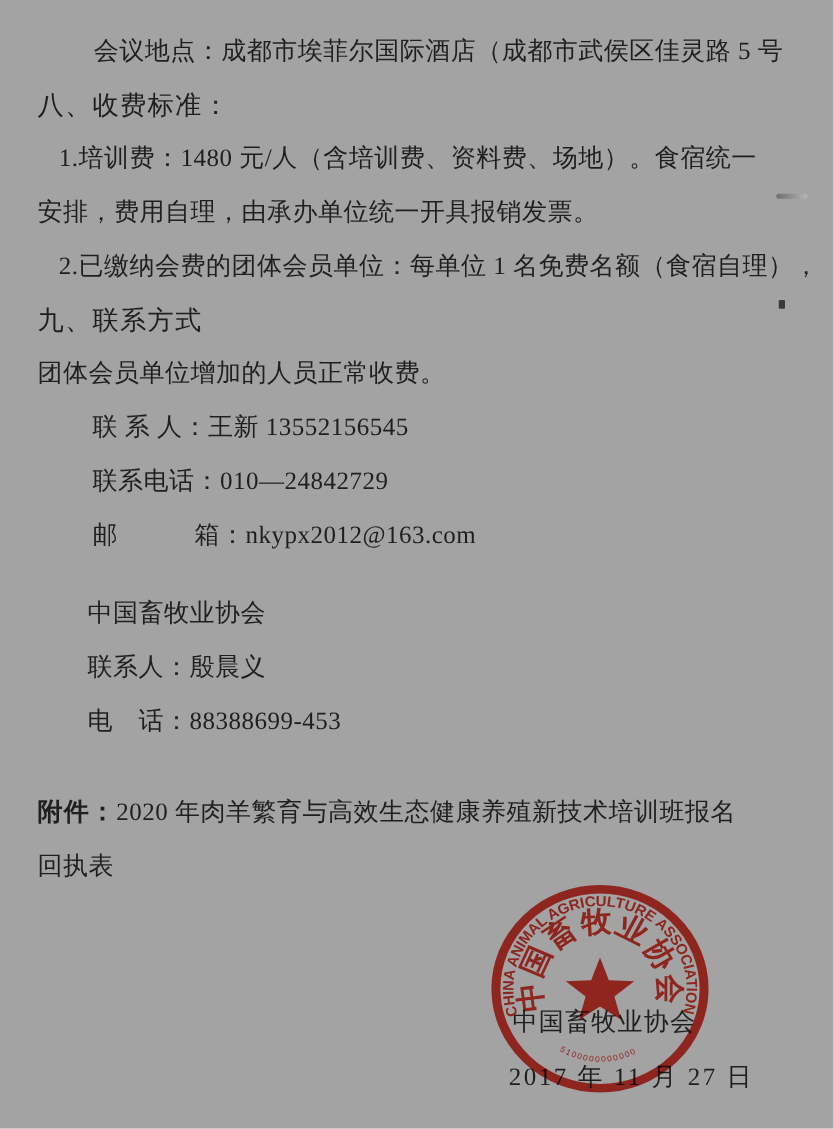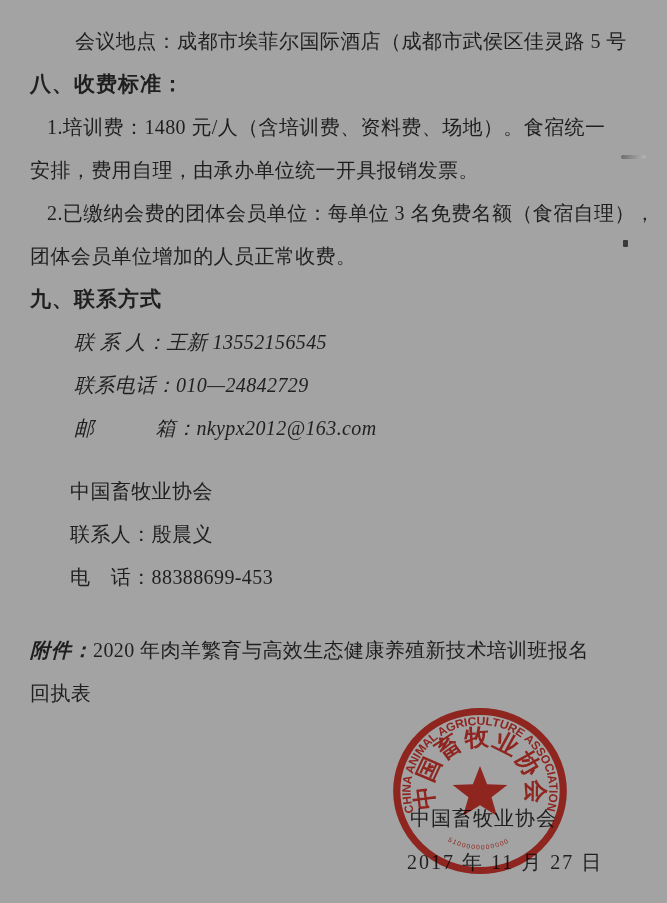--- a/index.html
+++ b/index.html
@@ -17,31 +17,31 @@
     left:30px;right:28px;top:20px;
   }
   .line{
     height:43px;
     line-height:43px;
     font-size:20px;
     white-space:pre;
     letter-spacing:0.4px;
   }
   .heading{
-    font-weight:bold;
+    font-weight:normal;
     font-size:21px;
     letter-spacing:1px;
   }
   .indent-venue{padding-left:45px;}
   .indent-item{padding-left:17px;}
-  .indent-contact{padding-left:44px;font-style:italic;}
+  .indent-contact{padding-left:44px;}
   .indent-org{padding-left:40px;}
   .gap-sm{margin-top:20px;}
   .gap-md{margin-top:30px;}
-  .bold-label{font-weight:bold;letter-spacing:1px;font-style:italic;}
+  .bold-label{font-weight:bold;letter-spacing:1px;}
   .sig-org{
     position:absolute;
     left:410px;top:806px;
     font-size:20px;line-height:24px;
     letter-spacing:1px;
     white-space:pre;
     z-index:2;
   }
   .sig-date{
     position:absolute;
@@ -75,23 +75,23 @@
 </head>
 <body>
 
 <div class="page">
 
   <div class="doc">
     <div class="line indent-venue">会议地点：成都市埃菲尔国际酒店（成都市武侯区佳灵路 5 号</div>
     <div class="line heading">八、收费标准：</div>
     <div class="line indent-item">1.培训费：1480 元/人（含培训费、资料费、场地）。食宿统一</div>
     <div class="line">安排，费用自理，由承办单位统一开具报销发票。</div>
-    <div class="line indent-item">2.已缴纳会费的团体会员单位：每单位 3 名免费名额（食宿自理），</div>
+    <div class="line indent-item">2.已缴纳会费的团体会员单位：每单位 1 名免费名额（食宿自理），</div>
+    <div class="line heading">九、联系方式</div>
     <div class="line">团体会员单位增加的人员正常收费。</div>
-    <div class="line heading">九、联系方式</div>
     <div class="line indent-contact">联 系 人：王新 13552156545</div>
     <div class="line indent-contact">联系电话：010—24842729</div>
     <div class="line indent-contact">邮　　　箱：nkypx2012@163.com</div>
     <div class="line indent-org gap-sm">中国畜牧业协会</div>
     <div class="line indent-org">联系人：殷晨义</div>
     <div class="line indent-org">电　话：88388699-453</div>
     <div class="line gap-md"><span class="bold-label">附件：</span><span>2020 年肉羊繁育与高效生态健康养殖新技术培训班报名</span></div>
     <div class="line">回执表</div>
   </div>
 

